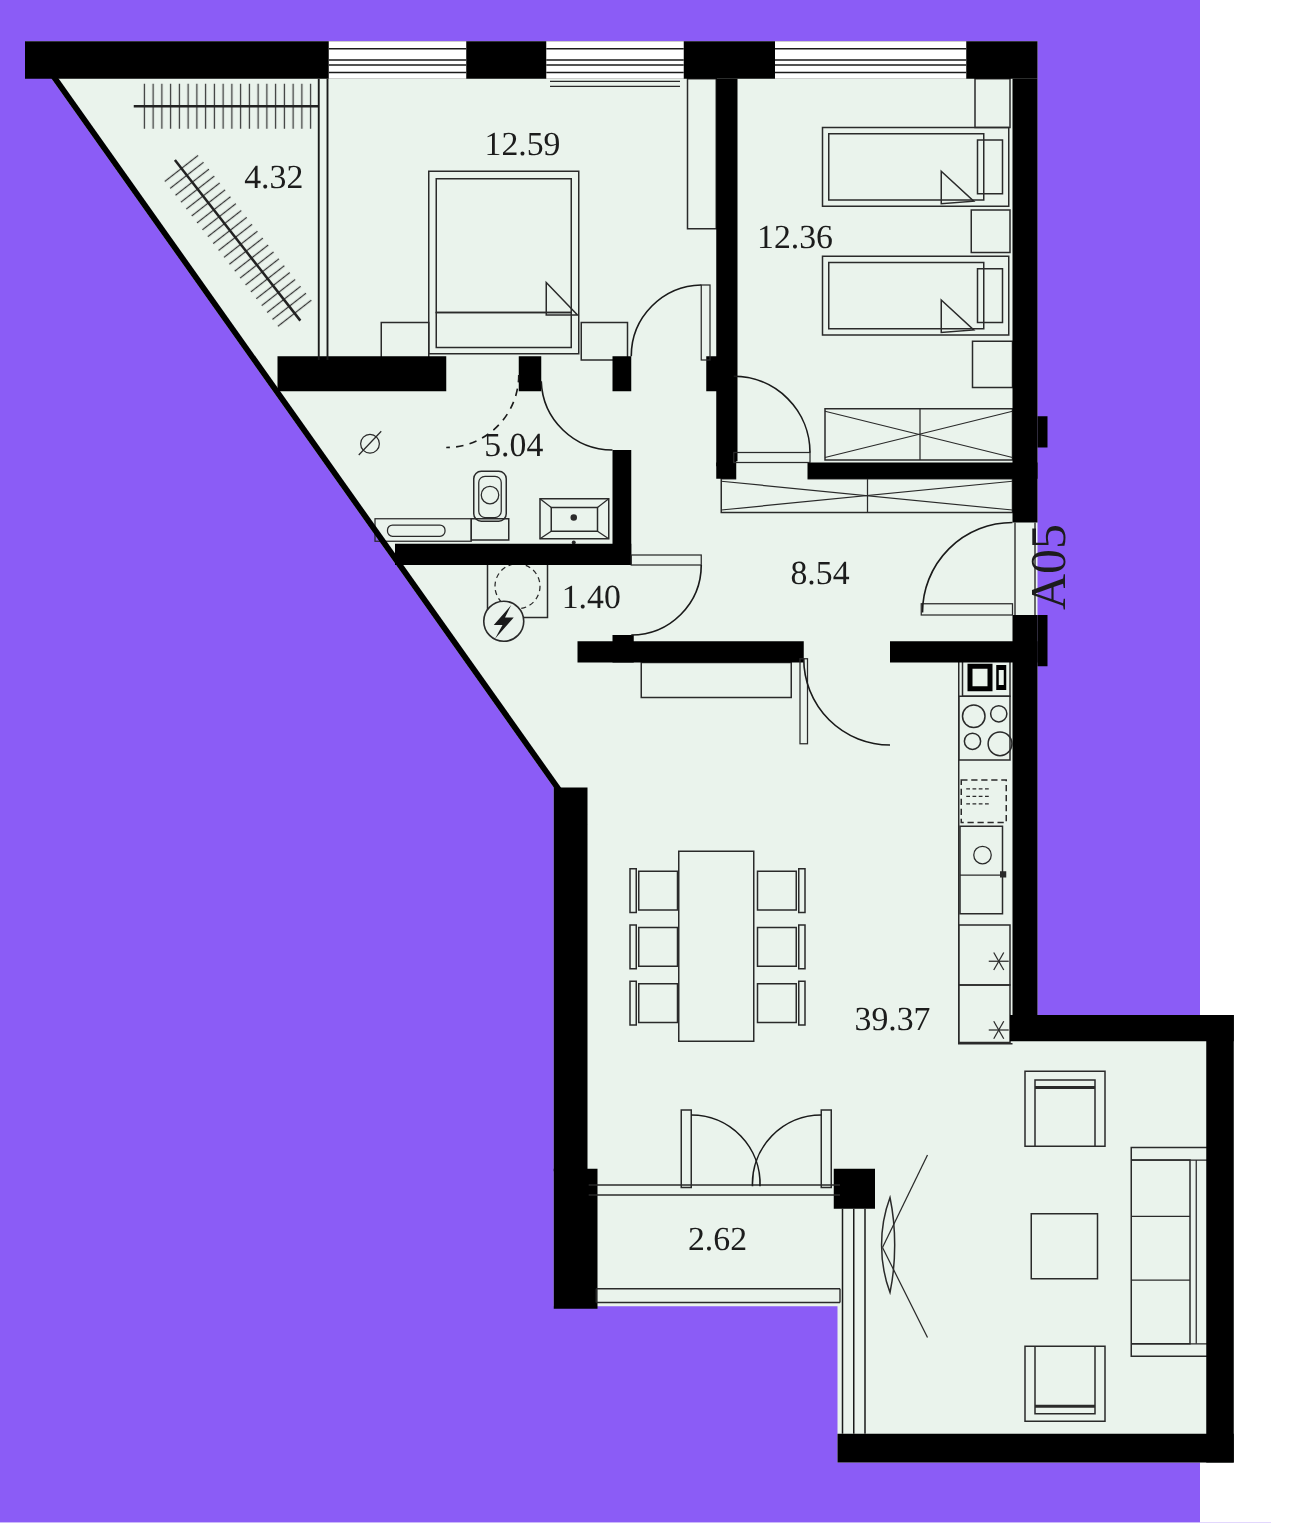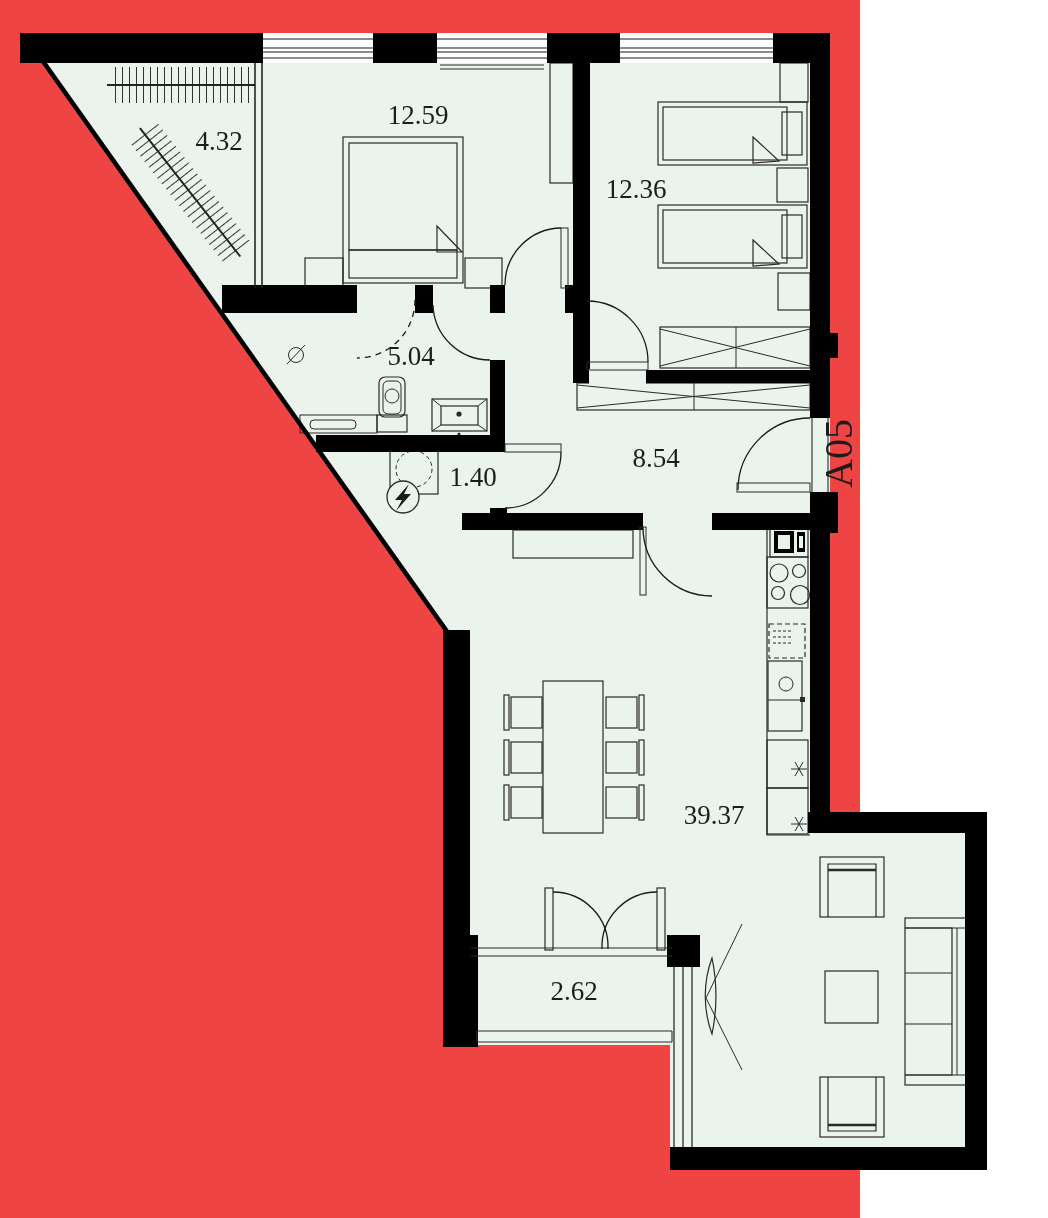--- a/index.html
+++ b/index.html
@@ -1,16 +1,16 @@
 <!DOCTYPE html>
 <html><head>
 <meta charset="utf-8">
 <style>
   html,body{margin:0;padding:0;background:#ffffff;}
-  .plan-wrap{width:860px;height:1218px;position:relative;background:#ef4444;}
+  .plan-wrap{width:960px;height:1218px;position:relative;background:#8b5cf6;}
   svg{display:block;}
   text{font-family:"Liberation Serif","DejaVu Serif",serif;fill:#1c1c1c;}
   .area-label{font-size:27px;}
   .apt-label{font-size:40px;}
   .furn{stroke:#2a2a2a;stroke-width:1.2;fill:none;}
   .furn-thin{stroke:#2a2a2a;stroke-width:1;fill:none;}
   .wall{fill:#000000;stroke:none;}
   .door{stroke:#1a1a1a;stroke-width:1.3;fill:none;}
   .glass{stroke:#1a1a1a;stroke-width:1.2;fill:none;}
   .sill{stroke:#2a2a2a;stroke-width:1.1;fill:none;}

